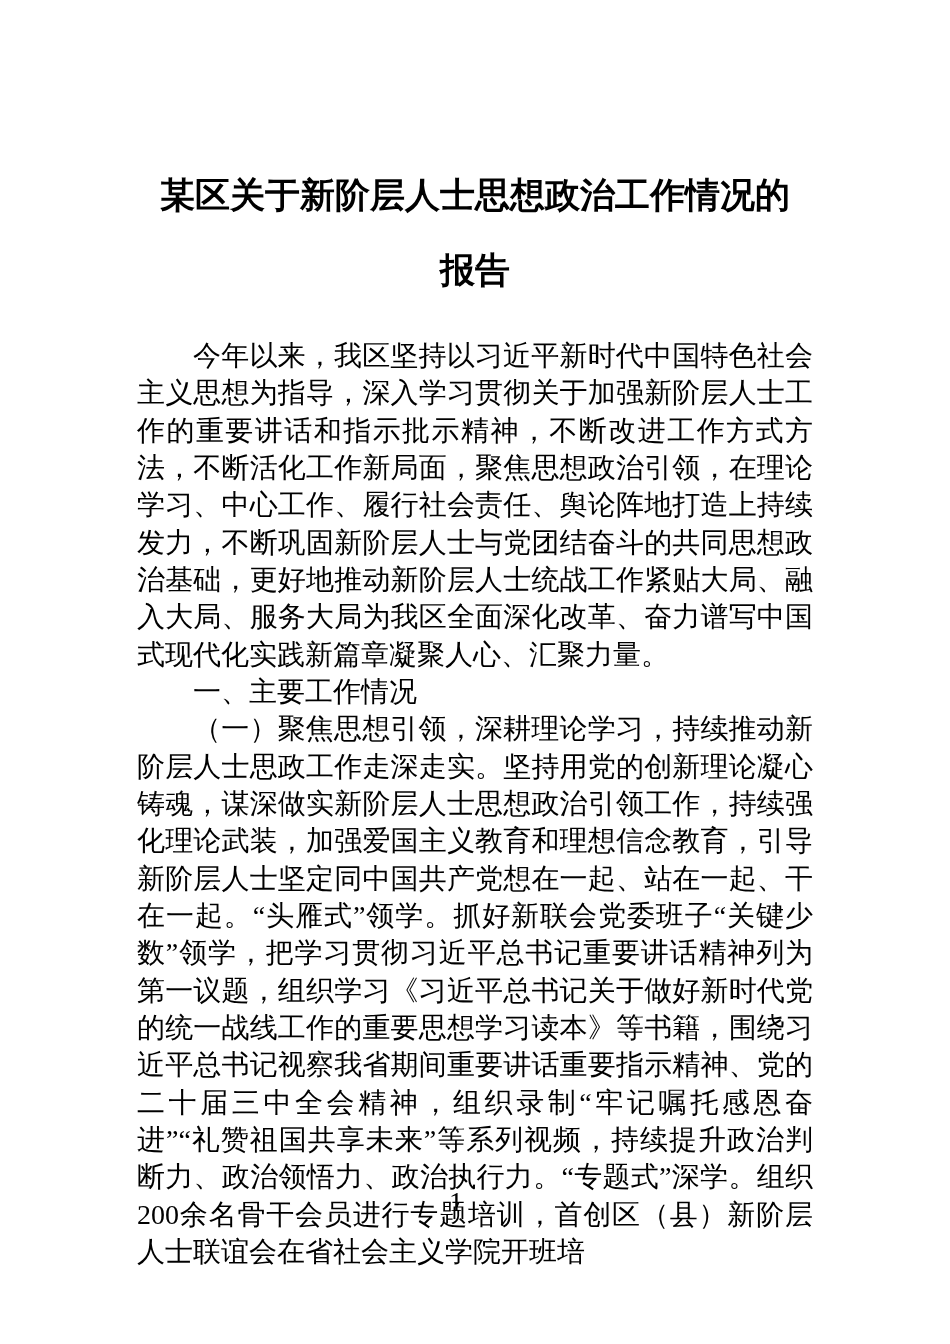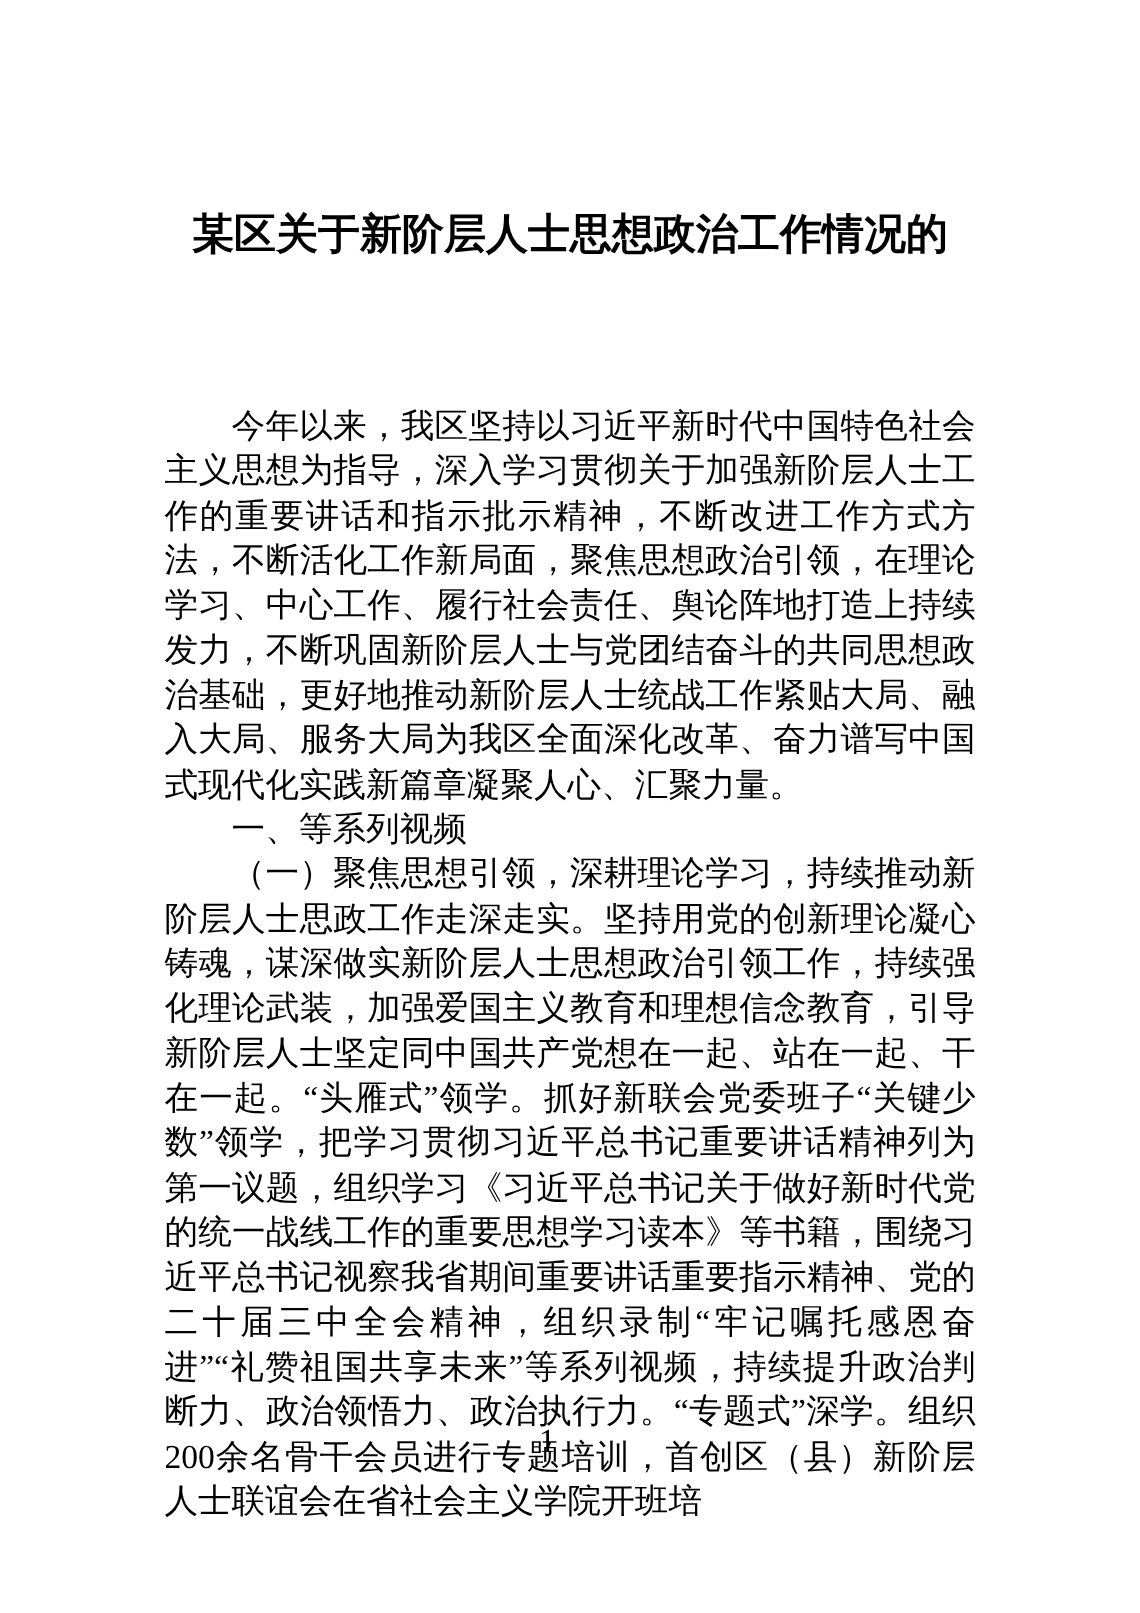--- a/index.html
+++ b/index.html
@@ -58,23 +58,24 @@
     font-family: "Liberation Serif", serif;
   }
 </style>
 </head>
 <body>
 
 <div class="page">
 
   <h1 class="doc-title">
     <span class="title-line">某区关于新阶层人士思想政治工作情况的</span>
+    <span class="title-line">报告</span>
   </h1>
 
   <div class="doc-body">
     <p>今年以来，我区坚持以习近平新时代中国特色社会主义思想为指导，深入学习贯彻关于加强新阶层人士工作的重要讲话和指示批示精神，不断改进工作方式方法，不断活化工作新局面，聚焦思想政治引领，在理论学习、中心工作、履行社会责任、舆论阵地打造上持续发力，不断巩固新阶层人士与党团结奋斗的共同思想政治基础，更好地推动新阶层人士统战工作紧贴大局、融入大局、服务大局为我区全面深化改革、奋力谱写中国式现代化实践新篇章凝聚人心、汇聚力量。</p>
-    <p>一、等系列视频</p>
+    <p>一、主要工作情况</p>
     <p>（一）聚焦思想引领，深耕理论学习，持续推动新阶层人士思政工作走深走实。坚持用党的创新理论凝心铸魂，谋深做实新阶层人士思想政治引领工作，持续强化理论武装，加强爱国主义教育和理想信念教育，引导新阶层人士坚定同中国共产党想在一起、站在一起、干在一起。“头雁式”领学。抓好新联会党委班子“关键少数”领学，把学习贯彻习近平总书记重要讲话精神列为第一议题，组织学习《习近平总书记关于做好新时代党的统一战线工作的重要思想学习读本》等书籍，围绕习近平总书记视察我省期间重要讲话重要指示精神、党的二十届三中全会精神，组织录制“牢记嘱托感恩奋进”“礼赞祖国共享未来”等系列视频，持续提升政治判断力、政治领悟力、政治执行力。“专题式”深学。组织200余名骨干会员进行专题培训，首创区（县）新阶层人士联谊会在省社会主义学院开班培</p>
   </div>
 
   <div class="page-number">1</div>
 
 </div>
 
 </body></html>

